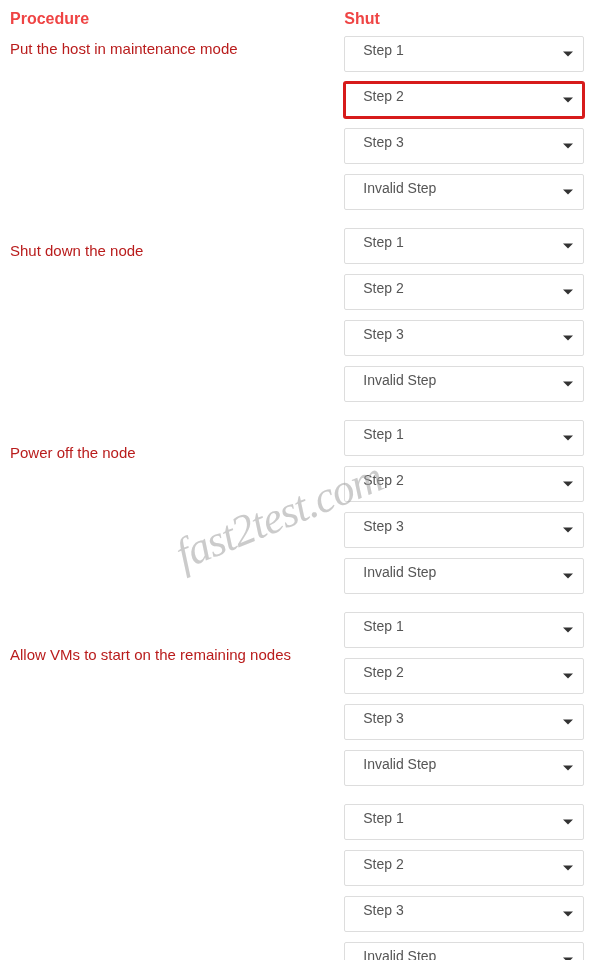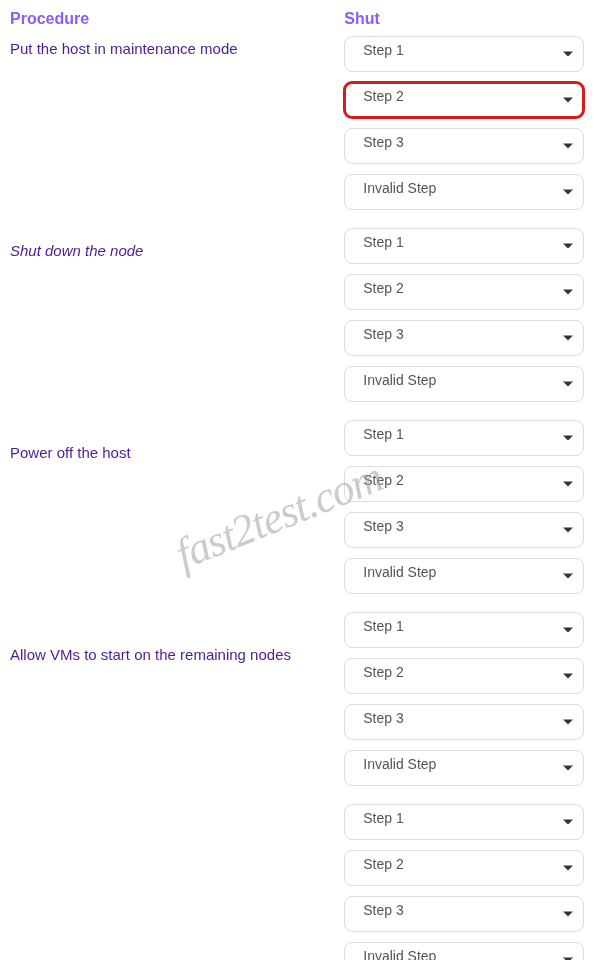--- a/index.html
+++ b/index.html
@@ -21,38 +21,38 @@
     .col-procedure {
       width: 340px;
       padding-right: 10px;
     }
     .col-step {
       width: 244px;
     }
     .header {
       font-weight: 600;
       font-size: 16px;
-      color: #8b5cf6;
+      color: #ef4444;
       margin-bottom: 8px;
     }
     .procedure-row {
       font-size: 15px;
-      color: #4c1d95;
+      color: #b91c1c;
       min-height: 40px;
       display: flex;
       align-items: flex-start;
       padding-top: 4px;
     }
     .dropdown-group {
       margin-bottom: 18px;
     }
     .dropdown {
       position: relative;
       border: 1px solid #ddd;
-      border-radius: 8px;
+      border-radius: 2px;
       background: #fff;
       height: 36px;
       display: flex;
       align-items: center;
       padding: 0 30px 9px 18px;
       font-size: 14px;
       color: #555;
       margin-bottom: 10px;
       cursor: pointer;
     }
@@ -88,22 +88,22 @@
     }
   </style>
 </head>
 <body>
 
 <div class="container">
   <div class="col-procedure">
     <div class="header">Procedure</div>
     <div id="procedure-labels">
         <div class="procedure-row" style="height: 202px;">Put the host in maintenance mode</div>
-        <div class="procedure-row" style="height: 202px; font-style: italic;">Shut down the node</div>
-        <div class="procedure-row" style="height: 202px;">Power off the host</div>
+        <div class="procedure-row" style="height: 202px;">Shut down the node</div>
+        <div class="procedure-row" style="height: 202px;">Power off the node</div>
         <div class="procedure-row" style="height: 202px;">Allow VMs to start on the remaining nodes</div>
       </div>
   </div>
   <div class="col-step">
     <div class="header">Shut</div>
     <div id="step-groups">
         <div class="dropdown-group">
           <div class="dropdown">Step 1</div>
           <div class="dropdown highlighted">Step 2</div>
           <div class="dropdown">Step 3</div>

